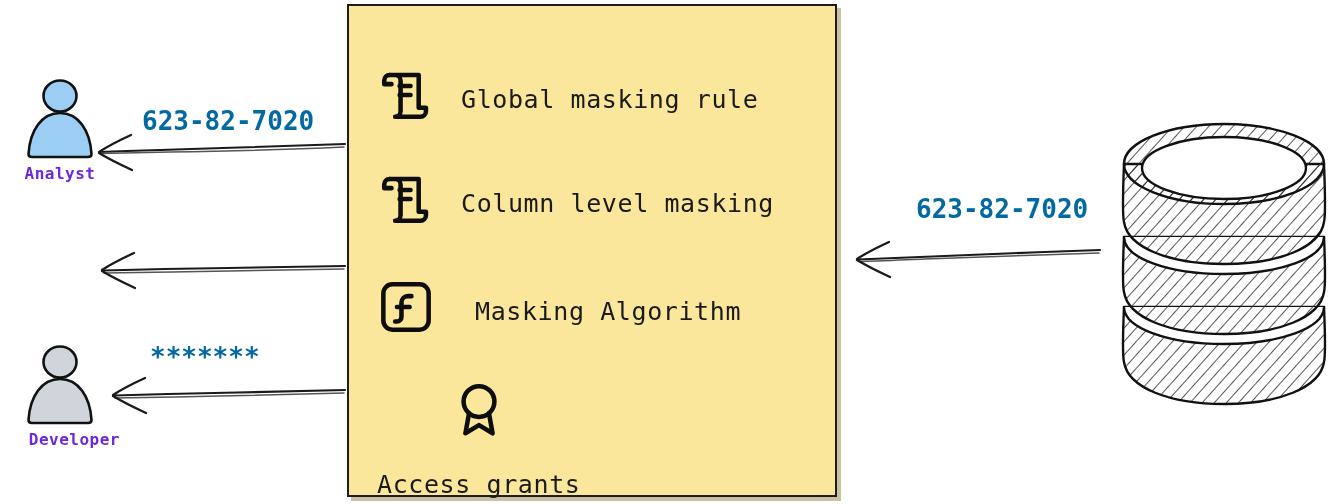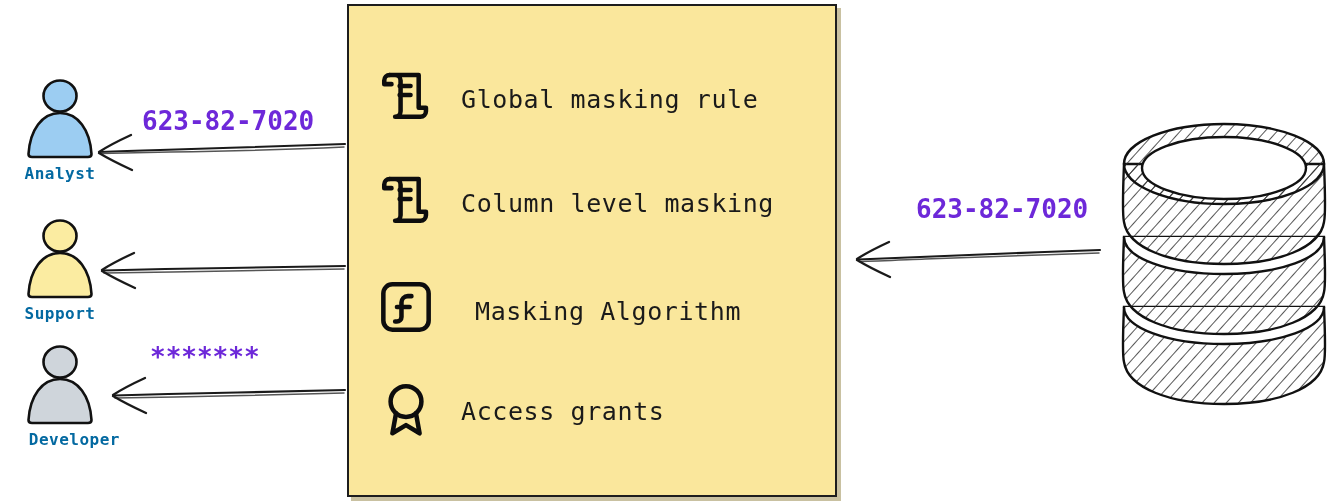--- a/index.html
+++ b/index.html
@@ -32,36 +32,36 @@
   .actor-figure {
     display: block;
     margin: 0 auto;
   }
   .actor-label {
     display: block;
     margin-top: 2px;
     font-family: "DejaVu Sans Mono", "Liberation Mono", monospace;
     font-size: 16px;
     font-weight: 600;
-    color: #0369a1;
+    color: #6d28d9;
     letter-spacing: 0.5px;
     white-space: nowrap;
   }
 
   #actor-analyst   { left: 0px;  top: 78px; }
   #actor-support   { left: 0px;  top: 218px; }
   #actor-developer { left: 0px;  top: 344px; text-align: right; }
 
   
   .flow-label {
     position: absolute;
     font-family: "DejaVu Sans Mono", "Liberation Mono", monospace;
     font-size: 26px;
     font-weight: 700;
-    color: #6d28d9;
+    color: #0369a1;
     letter-spacing: 0px;
     white-space: nowrap;
     line-height: 1;
   }
   #label-analyst   { left: 142px; top: 108px; }
   #label-support   { left: 148px; top: 216px; }
   #label-developer { left: 150px; top: 344px; }
   #label-db        { left: 916px; top: 196px; }
 
   
@@ -79,21 +79,21 @@
   .panel-row {
     position: absolute;
     left: 28px;
     display: flex;
     align-items: center;
     gap: 26px;
   }
   #panel-row-0 { top: 60px; }
   #panel-row-1 { top: 164px; }
   #panel-row-2 { top: 272px; gap: 40px; }
-  #panel-row-3 { top: 372px; }
+  #panel-row-3 { top: 372px; flex-direction: column; }
 
   .panel-icon {
     width: 58px;
     height: 58px;
     flex: 0 0 58px;
     display: block;
   }
   .panel-text {
     font-family: "DejaVu Sans Mono", "Liberation Mono", monospace;
     font-size: 25px;
@@ -157,27 +157,20 @@
   <div class="flow-label" id="label-db">623-82-7020</div>
 
   <div class="actor" id="actor-analyst">
     <svg class="actor-figure" width="78" height="84" viewBox="0 0 78 84">
       <ellipse cx="39" cy="18" rx="16.5" ry="15.5" fill="#9CCDF2" stroke="#111" stroke-width="2.6"></ellipse>
       <path d="M39,35 C21,35 9,52 7.5,76 C7.5,78 9,79 11,79 L67,79 C69,79 70.5,78 70.5,76 C69,52 57,35 39,35 Z" fill="#9CCDF2" stroke="#111" stroke-width="2.6" stroke-linejoin="round"></path>
     </svg>
     <span class="actor-label">Analyst</span>
   </div>
 
-  <div class="actor" id="actor-support">
-    <svg class="actor-figure" width="78" height="84" viewBox="0 0 78 84">
-      <ellipse cx="39" cy="18" rx="16.5" ry="15.5" fill="#FBECA1" stroke="#111" stroke-width="2.6"></ellipse>
-      <path d="M39,35 C21,35 9,52 7.5,76 C7.5,78 9,79 11,79 L67,79 C69,79 70.5,78 70.5,76 C69,52 57,35 39,35 Z" fill="#FBECA1" stroke="#111" stroke-width="2.6" stroke-linejoin="round"></path>
-    </svg>
-    <span class="actor-label">Support</span>
-  </div>
 
   <div class="actor" id="actor-developer">
     <svg class="actor-figure" width="78" height="84" viewBox="0 0 78 84">
       <ellipse cx="39" cy="18" rx="16.5" ry="15.5" fill="#CFD5DB" stroke="#111" stroke-width="2.6"></ellipse>
       <path d="M39,35 C21,35 9,52 7.5,76 C7.5,78 9,79 11,79 L67,79 C69,79 70.5,78 70.5,76 C69,52 57,35 39,35 Z" fill="#CFD5DB" stroke="#111" stroke-width="2.6" stroke-linejoin="round"></path>
     </svg>
     <span class="actor-label">Developer</span>
   </div>
 
   <div id="masking-panel">

